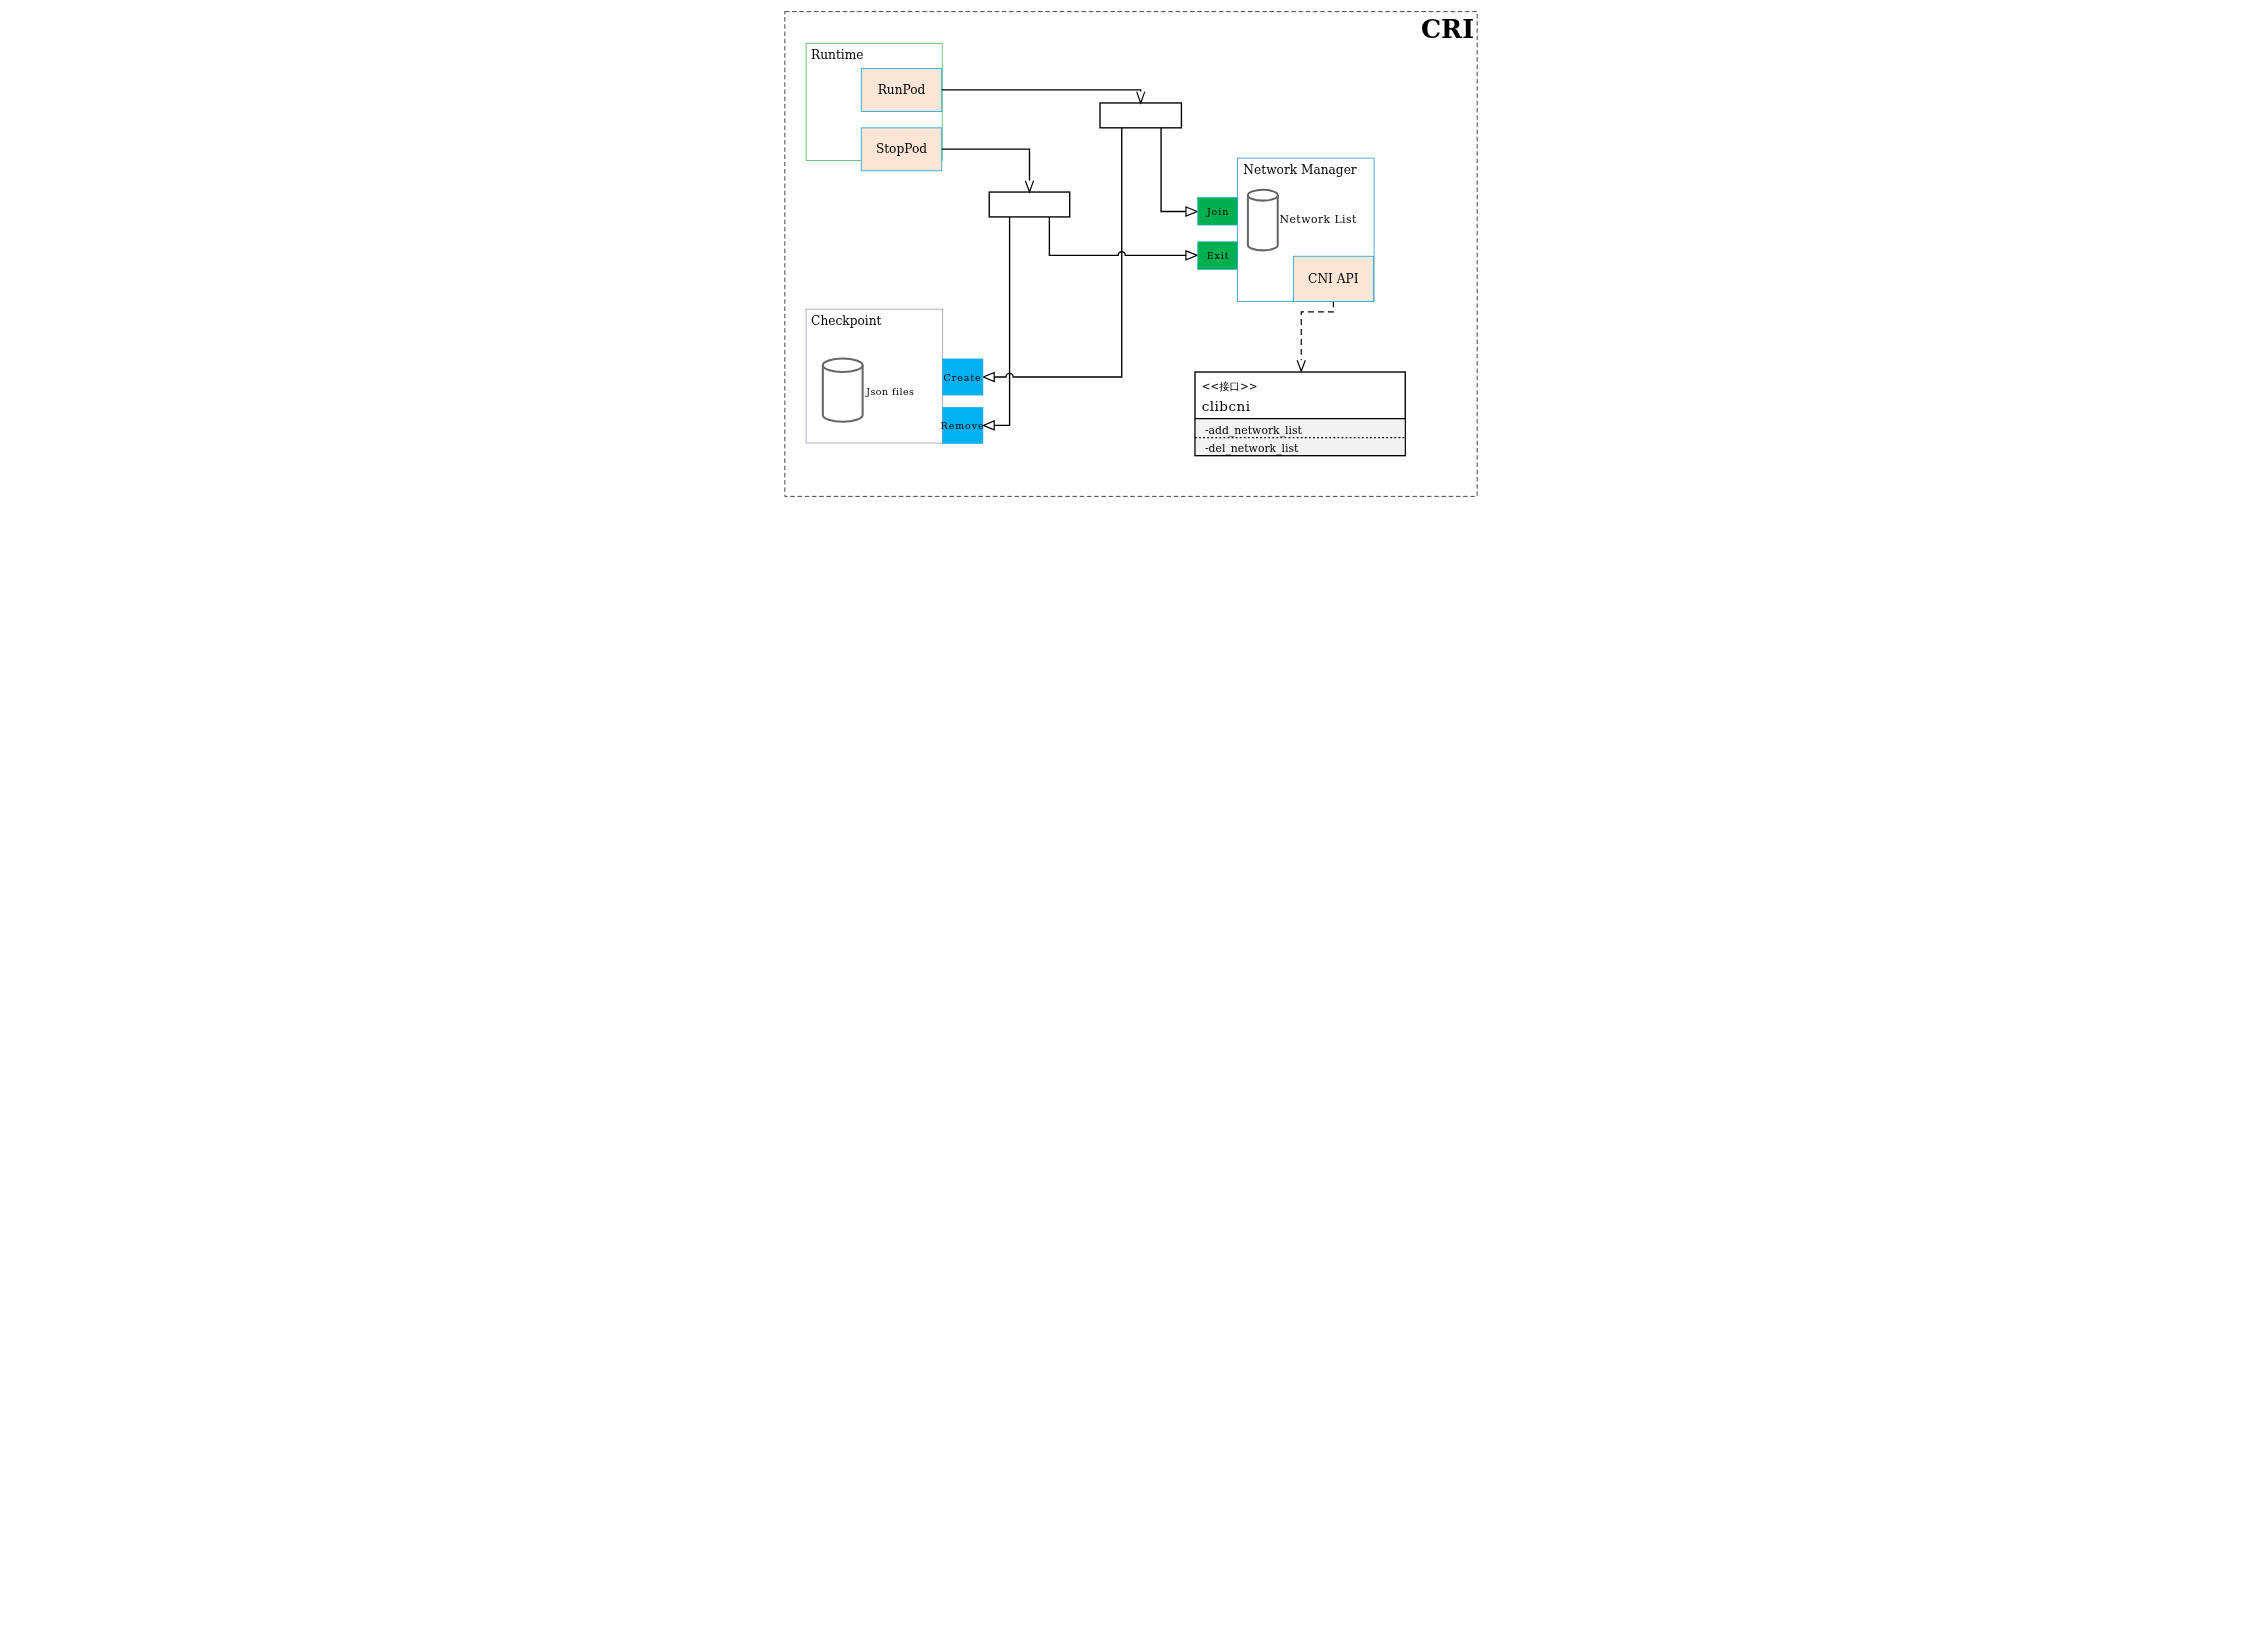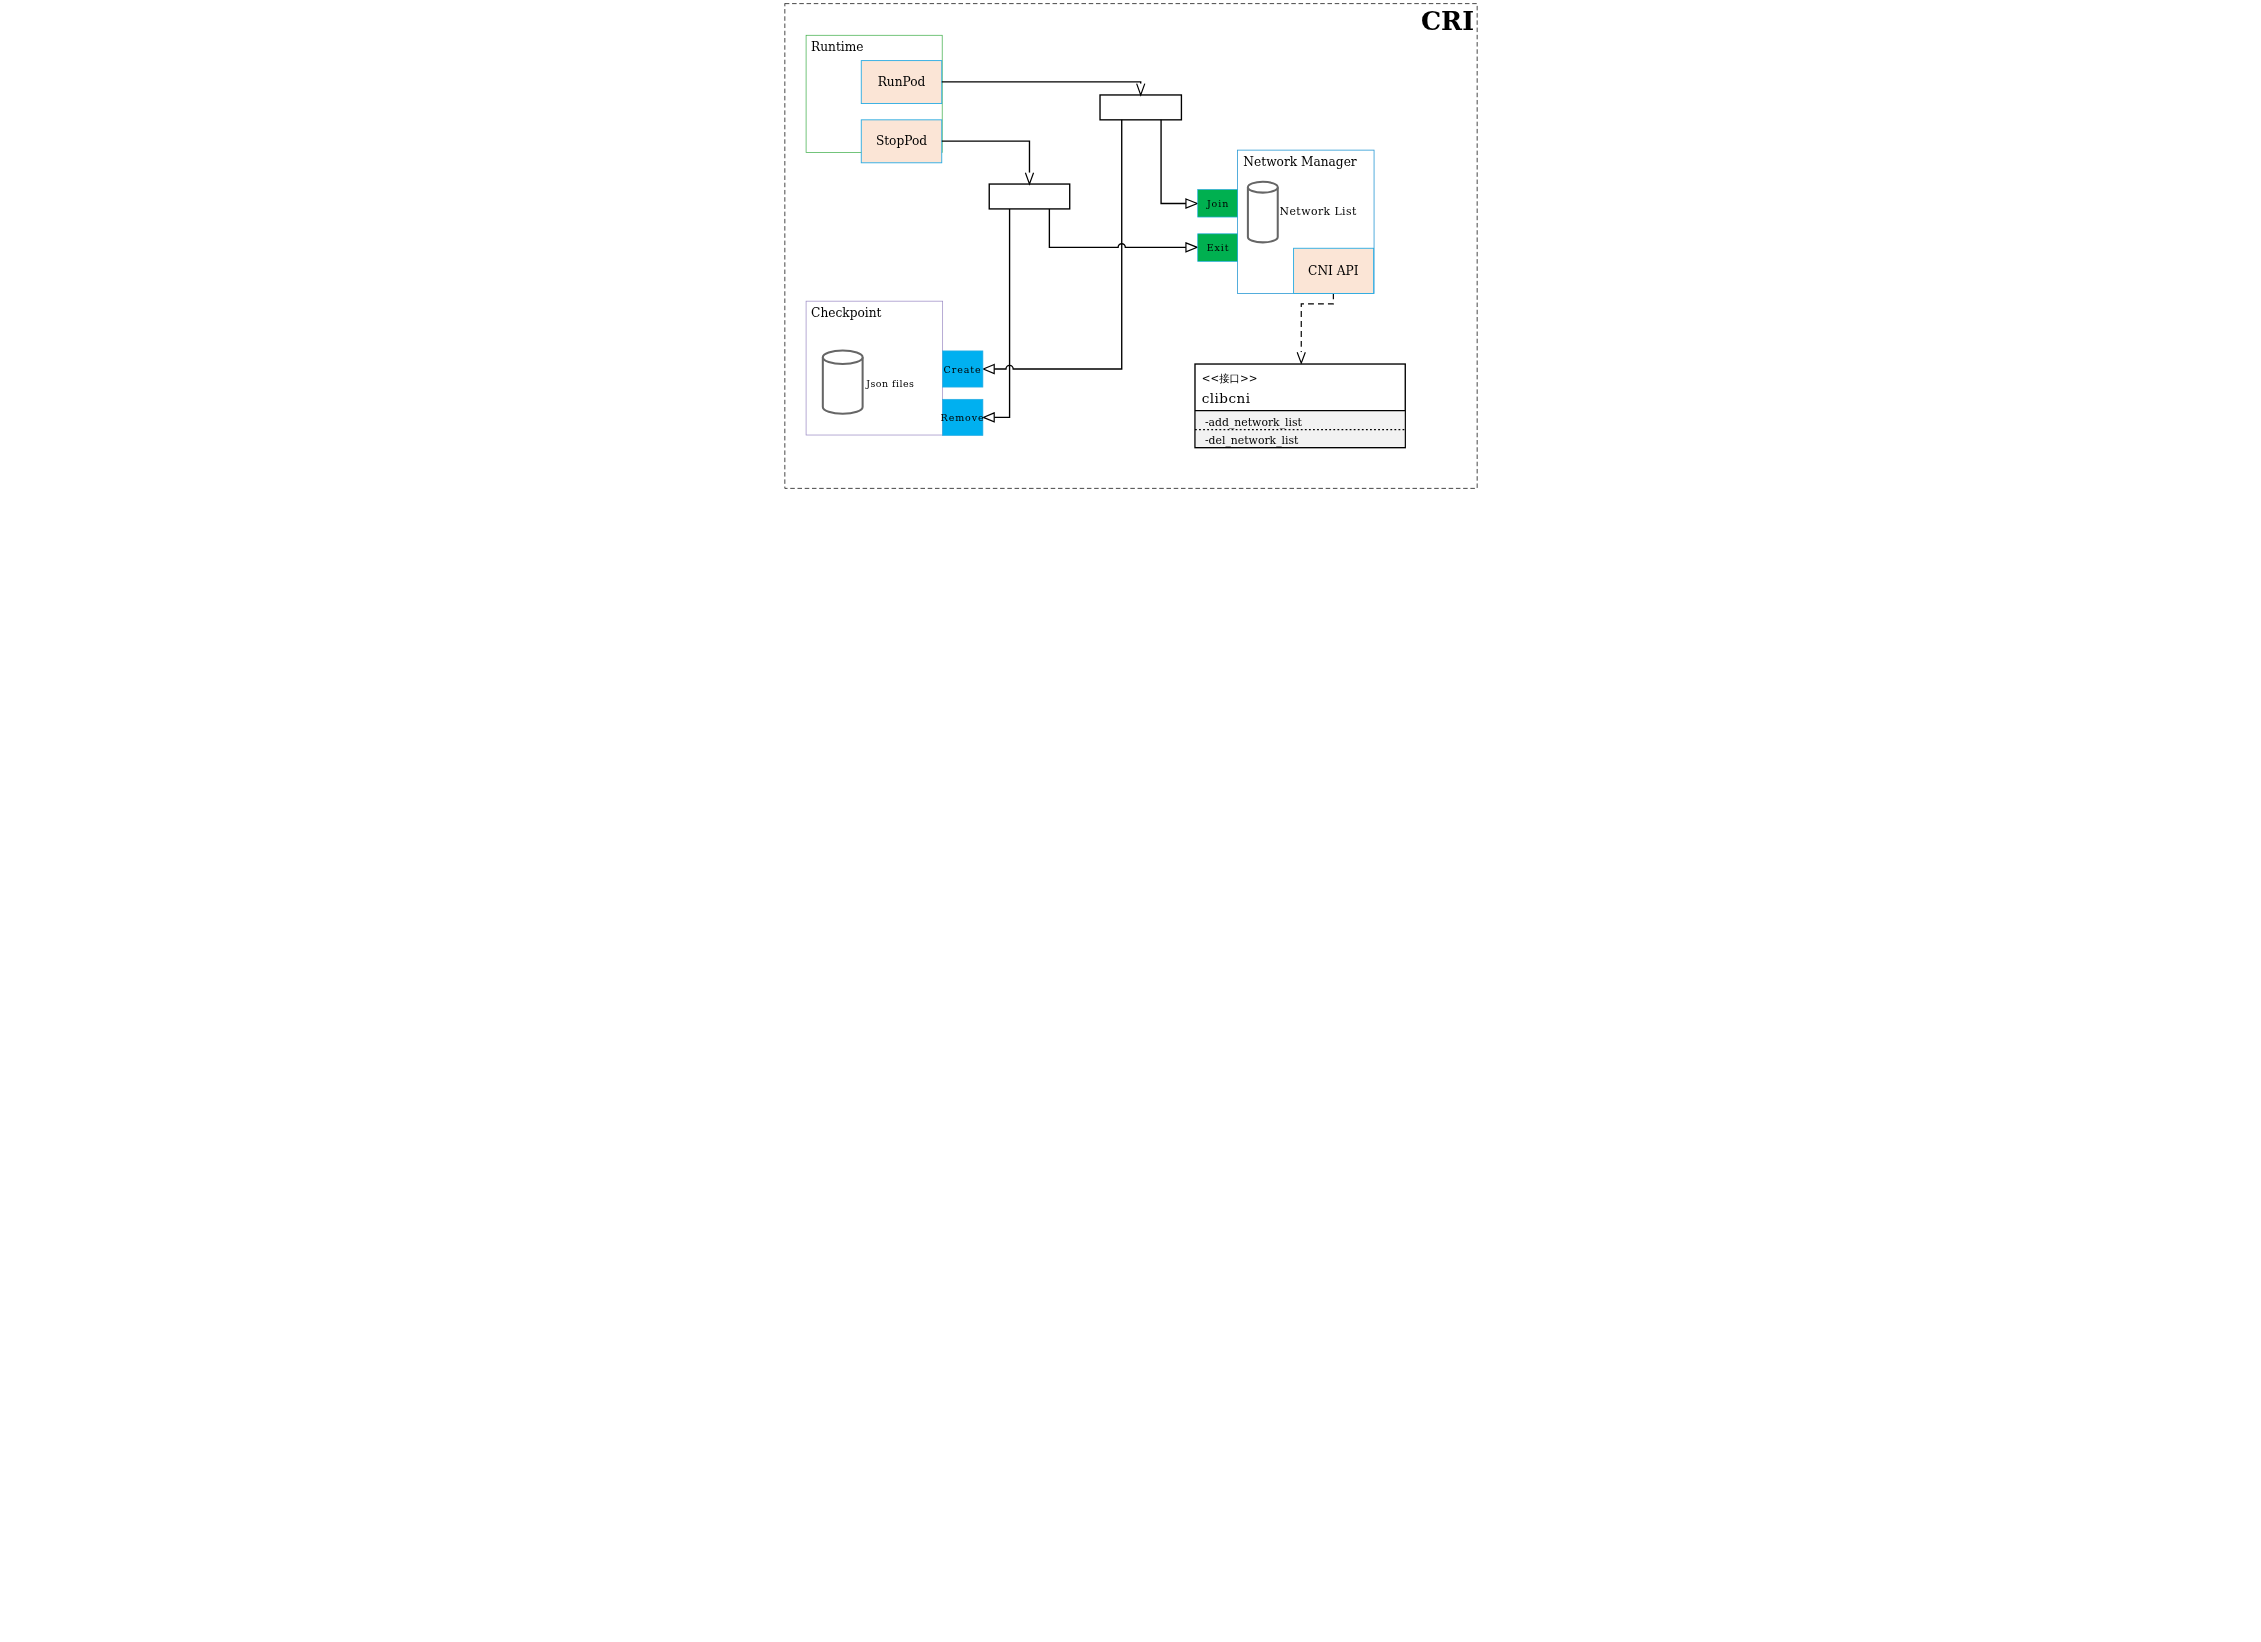--- a/index.html
+++ b/index.html
@@ -1,16 +1,16 @@
 <!DOCTYPE html>
 <html style="font-size:7.2px"><head>
 <meta charset="utf-8">
 <style>
   html,body{margin:0;padding:0;background:#ffffff;}
-  .stage{width:700px;height:492px;margin:0 auto;background:#ffffff;text-decoration:underline;}
+  .stage{width:700px;height:492px;margin:8px auto;background:#ffffff;text-decoration:underline;}
   svg{display:block;font-family:"DejaVu Serif", "Liberation Serif", serif;}
   text{fill:#000000;}
   .frame{fill:none;stroke:#000000;stroke-width:1.6;stroke-dasharray:10 6;}
   .cri{font-size:56px;font-weight:bold;}
   .container-label{font-size:27px;}
   .method-label{font-size:27px;}
   .action-label{font-size:21px;letter-spacing:2px;}
   .small-label{font-size:21px;letter-spacing:1px;}
   .nm-list-label{font-size:24px;letter-spacing:1px;}
   .iface-stereo{font-size:23px;}

